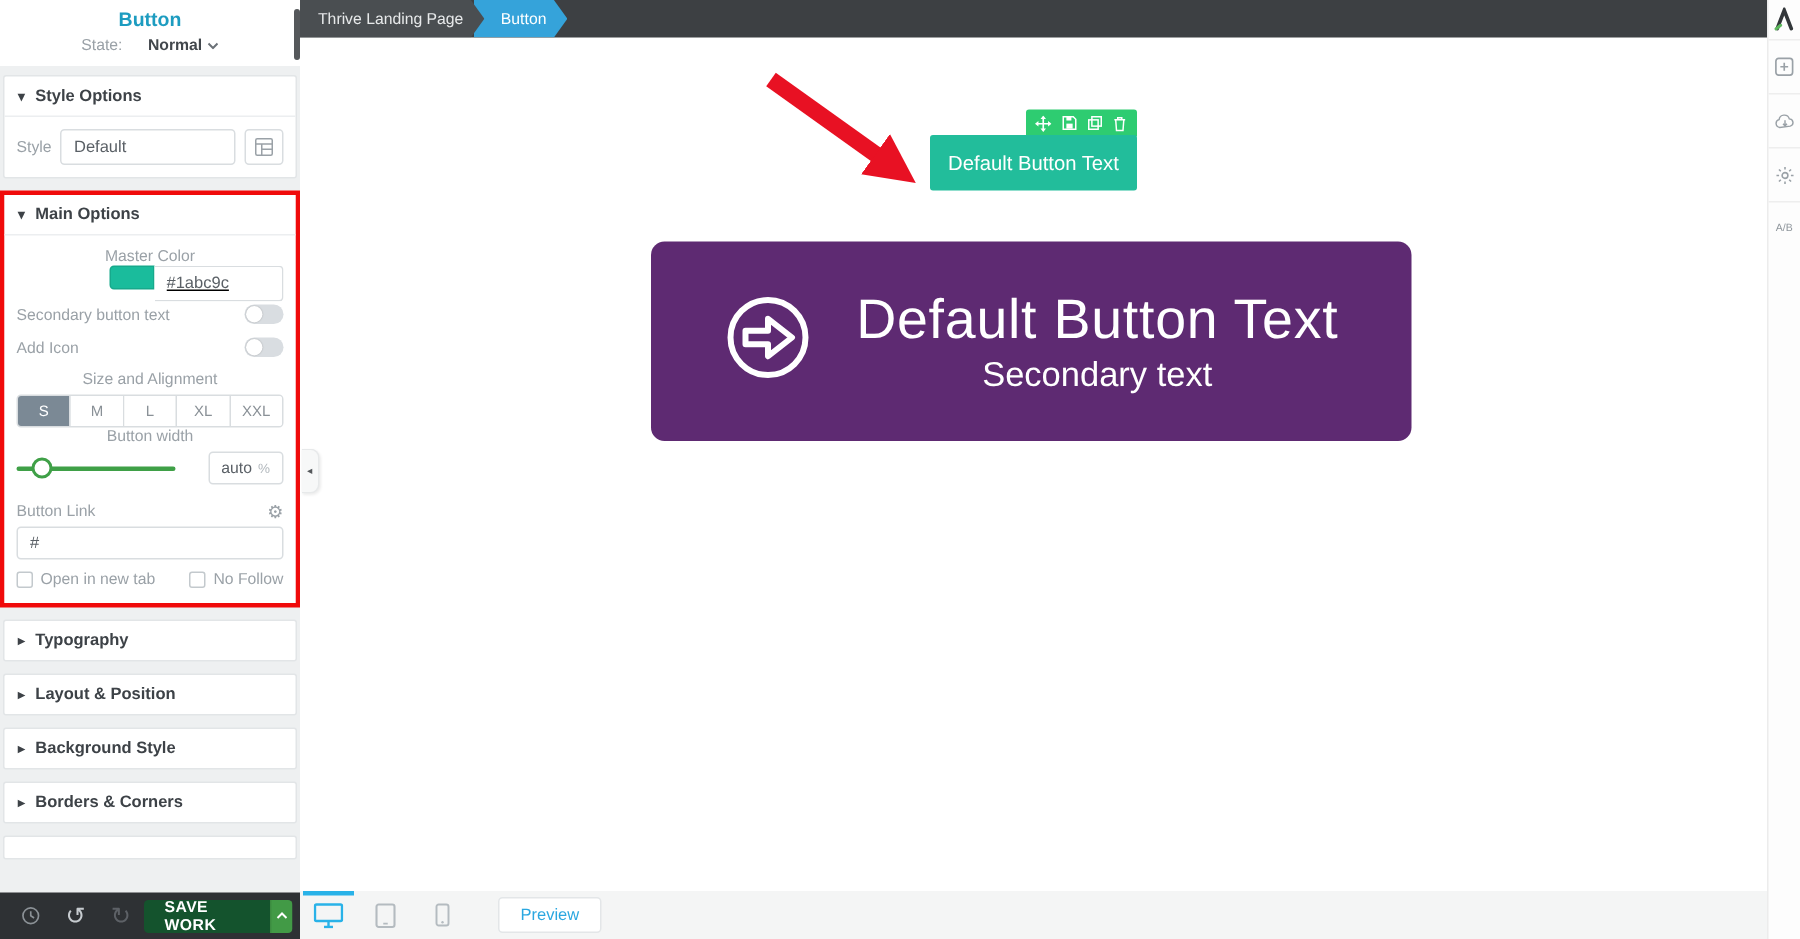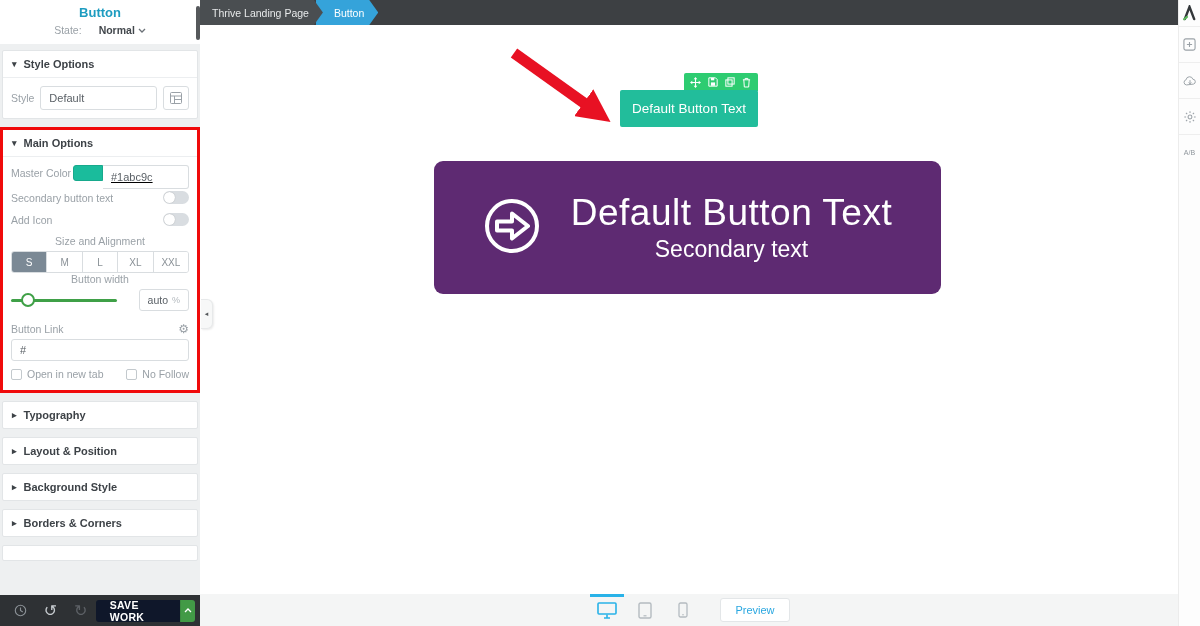--- a/index.html
+++ b/index.html
@@ -41,21 +41,21 @@
     justify-content:center; border-radius:2px; cursor:pointer; }
   .big-button { position:absolute; left:234px; top:143px; width:507px; height:133px;
     background:#5e2a72; border-radius:9px; color:#fff; display:flex; align-items:center;
     justify-content:center; gap:30px; cursor:pointer; }
   .big-button .txt { display:flex; flex-direction:column; align-items:center; }
   .big-title { font-size:37px; font-weight:400; letter-spacing:0.5px; line-height:1.15; }
   .big-sub { font-size:23px; font-weight:400; margin-top:2px; }
 
   
   .viewbar { position:absolute; left:200px; top:594px; width:978px; height:32px;
-    background:#f4f5f5; display:flex; align-items:center; justify-content:center; z-index:2; }
+    background:#f4f5f5; display:flex; align-items:center; z-index:2; }
   .device-group { display:flex; align-items:center; height:32px; }
   .device { position:relative; width:38px; height:32px; display:flex; align-items:center;
     justify-content:center; color:#b4bbc0; cursor:pointer; }
   .device.active { color:#29b2e8; }
   .device.active::before { content:""; position:absolute; top:0; left:2px; right:2px;
     height:3px; background:#29b2e8; }
   .preview-btn { margin-left:18px; background:#fff; color:#2aa7e0; font-size:11px;
     padding:5px 14px; border:1px solid #e3e6e8; border-radius:3px; cursor:pointer; }
 
   
@@ -87,21 +87,21 @@
 
   .style-row { padding:8px; gap:6px; }
   .inp { border:1px solid #d9dde0; border-radius:3px; height:24px; font-size:11px;
     color:#5a6066; padding:0 8px; font-family:"Liberation Sans", sans-serif;
     background:#fff; outline:none; }
   .style-inp { flex:1; min-width:0; }
   .icon-btn { width:26px; height:24px; background:#fff; border:1px solid #d9dde0;
     border-radius:3px; color:#9aa1a7; display:flex; align-items:center;
     justify-content:center; cursor:pointer; }
 
-  .mc-row { margin-bottom:10px; }
+  .mc-row { margin-bottom:10px;flex-direction:column; }
   .mc-ctrl { margin-left:auto; display:flex; height:16px; width:116px;text-decoration:underline; }
   .swatch { width:30px; background:#1abc9c; border-radius:3px 0 0 3px;
     border:1px solid #17a98c; cursor:pointer; }
   .hex-inp { width:86px; border-left:none; border-radius:0 3px 3px 0; }
 
   .toggle-row { justify-content:space-between; margin-bottom:9px; }
   .toggle { width:26px; height:13px; background:#d9dde1; border-radius:7px;
     position:relative; cursor:pointer; }
   .toggle::after { content:""; position:absolute; left:1px; top:1px; width:11px;
     height:11px; border-radius:50%; background:#fff; box-shadow:0 0 1px rgba(0,0,0,.3); }
@@ -137,21 +137,21 @@
   .panel-footer { position:absolute; left:0; bottom:0; width:200px; height:31px;
     background:#2e3134; display:flex; align-items:center; padding:0 5px; gap:0;
     z-index:6; }
   .pf-ic { width:34px; display:flex; align-items:center; justify-content:center;
     font-size:14px; cursor:pointer; }
   .pf-clock { color:#8b9196; }
   .pf-undo { color:#c6cbcf; font-size:16px; }
   .pf-redo { color:#5d6periods166; color:#5d6166; font-size:16px; }
   .save-btn { margin-left:auto; display:flex; height:22px; border-radius:3px;
     overflow:hidden; cursor:pointer; }
-  .save-main { background:#0f172a; color:#fff; font-size:10.5px; font-weight:bold;
+  .save-main { background:#14532d; color:#fff; font-size:10.5px; font-weight:bold;
     display:flex; align-items:center; padding:0 14px; letter-spacing:0.3px; }
   .save-caret { background:#429a46; width:17px; display:flex; align-items:center;
     justify-content:center; color:#fff; border-left:1px solid #3c8c40; }
 
   .collapse-handle { position:absolute; left:201px; top:299px; width:12px; height:30px;
     background:#f7f8f8; border:1px solid #e7e9ea; border-left:none;
     border-radius:0 6px 6px 0; display:flex; align-items:center; justify-content:center;
     color:#55585b; font-size:7px; cursor:pointer; z-index:6;
     box-shadow:1px 1px 2px rgba(0,0,0,.08); }
 </style>

